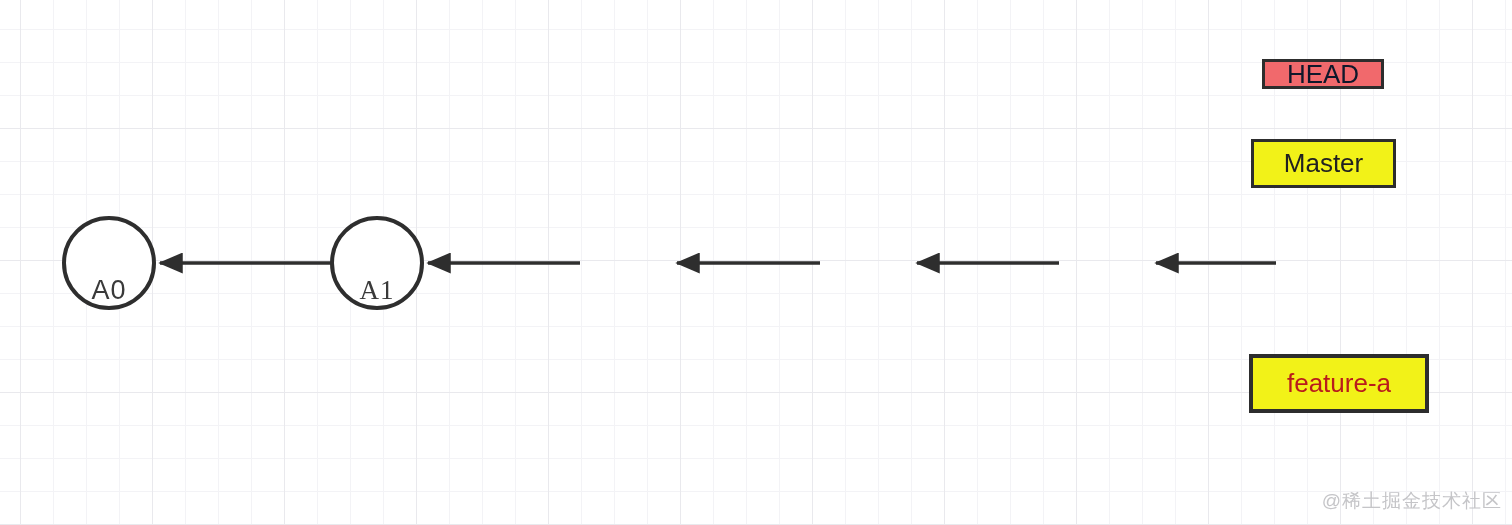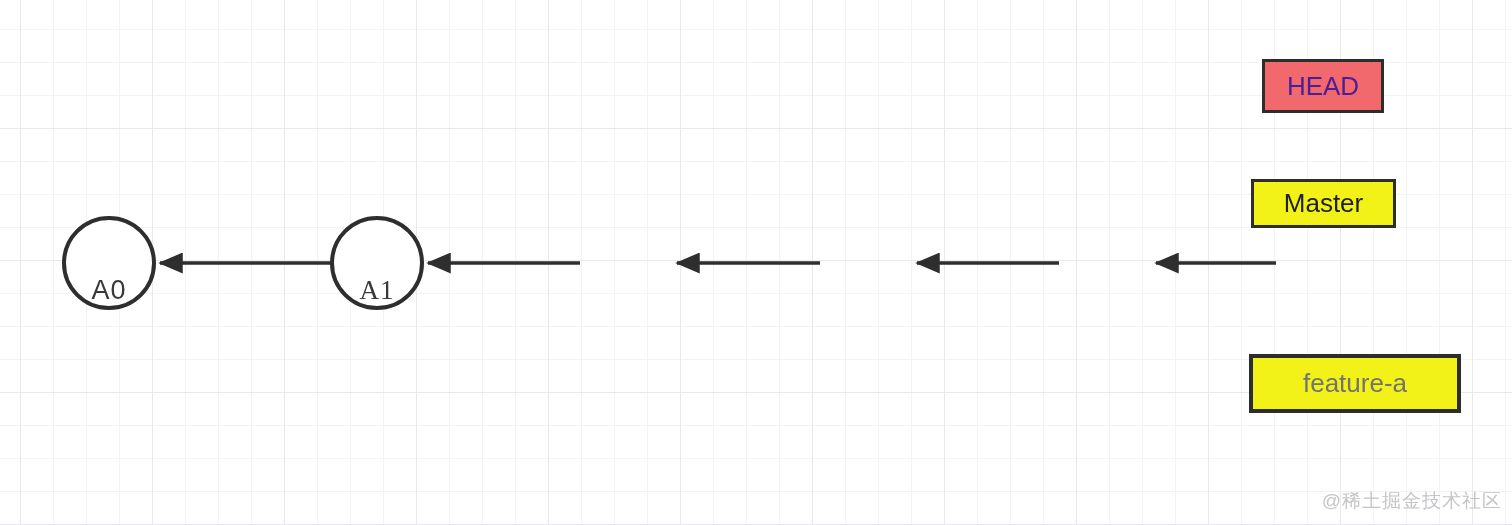--- a/index.html
+++ b/index.html
@@ -46,36 +46,35 @@
   .ref-box {
     position: absolute;
     display: flex;
     align-items: center;
     justify-content: center;
     border: 3px solid #2d2d2d;
     font-size: 26px;
   }
   .ref-head {
     left: 1262px; top: 59px;
-    width: 122px; height: 54px;
+    width: 122px; height: 30px;
     background: #f1696c;
-    color: #4c1d95;
+    color: #0f172a;
   }
   .ref-master {
     left: 1251px; top: 139px;
     width: 145px; height: 49px;
     background: #f2f218;
     color: #212121;
-    margin-top: 40px;
   }
   .ref-feature {
     left: 1249px; top: 354px;
-    width: 212px; height: 59px;
+    width: 180px; height: 59px;
     background: #f2f218;
-    color: #737373;
+    color: #b91c1c;
     border-width: 4px;
   }
   .watermark {
     position: absolute;
     right: 10px;
     bottom: 11px;
     font-size: 19px;
     color: #c5c5c8;
     letter-spacing: 1px;
   }

